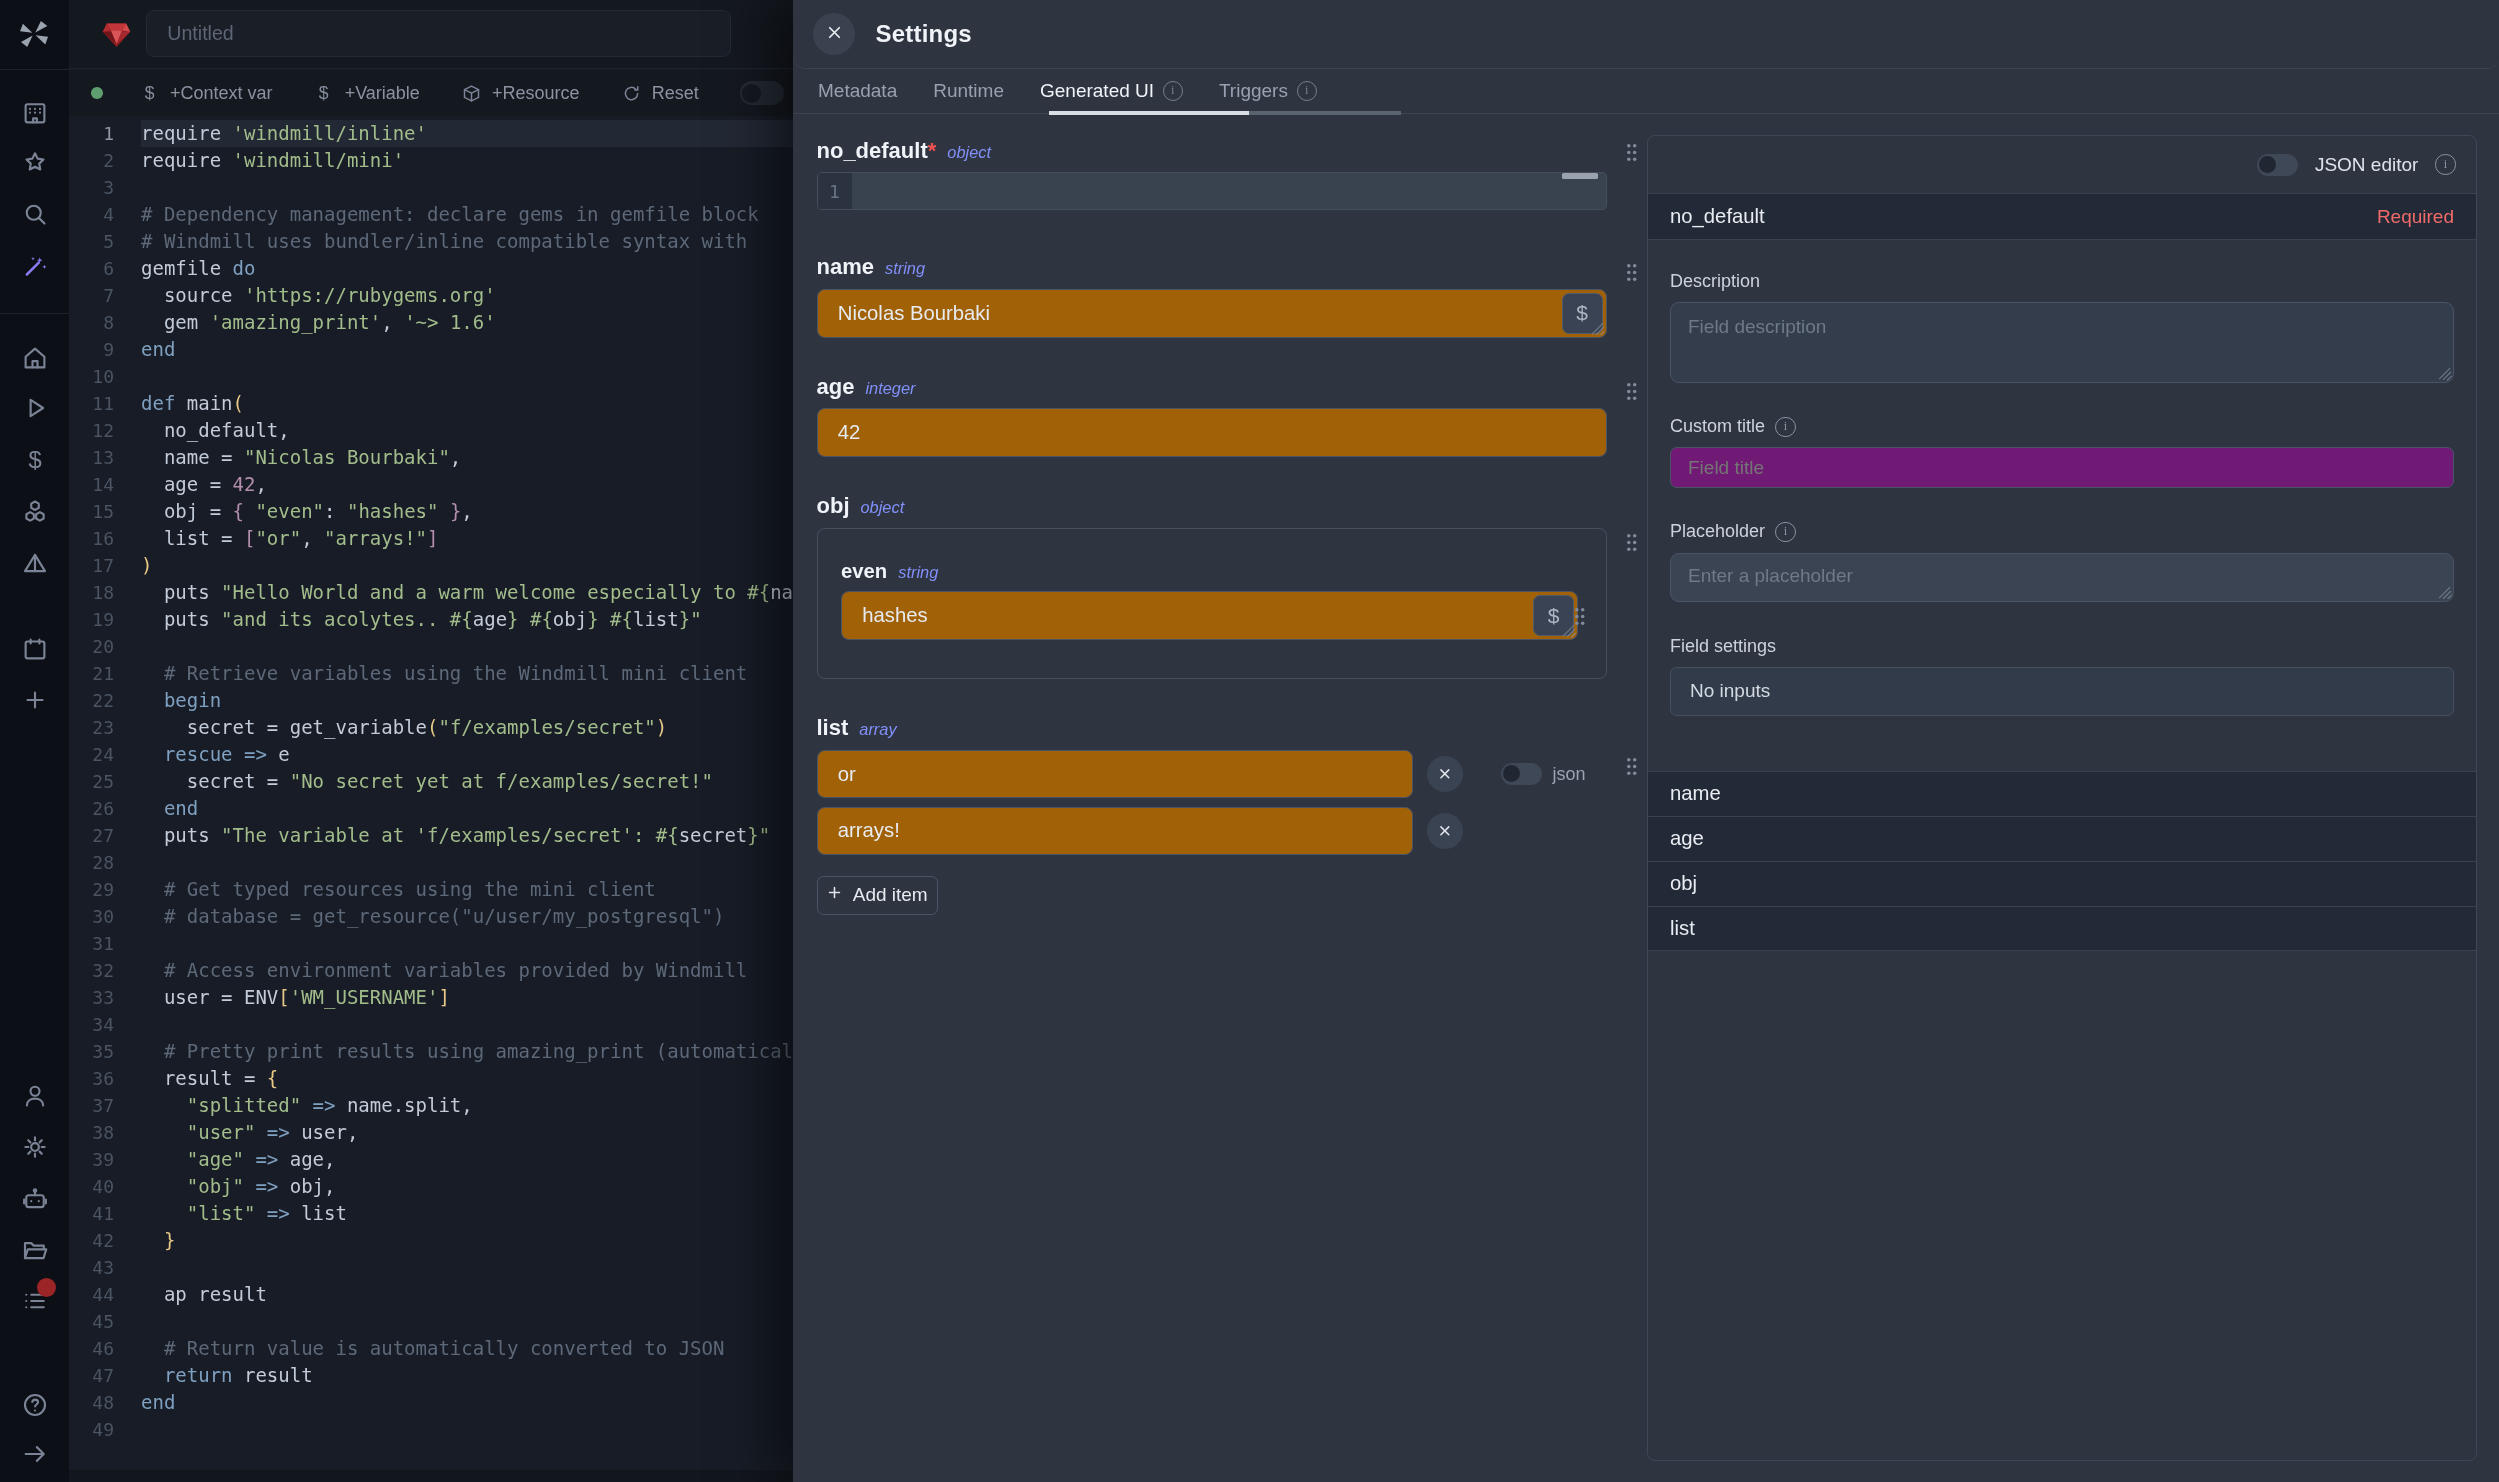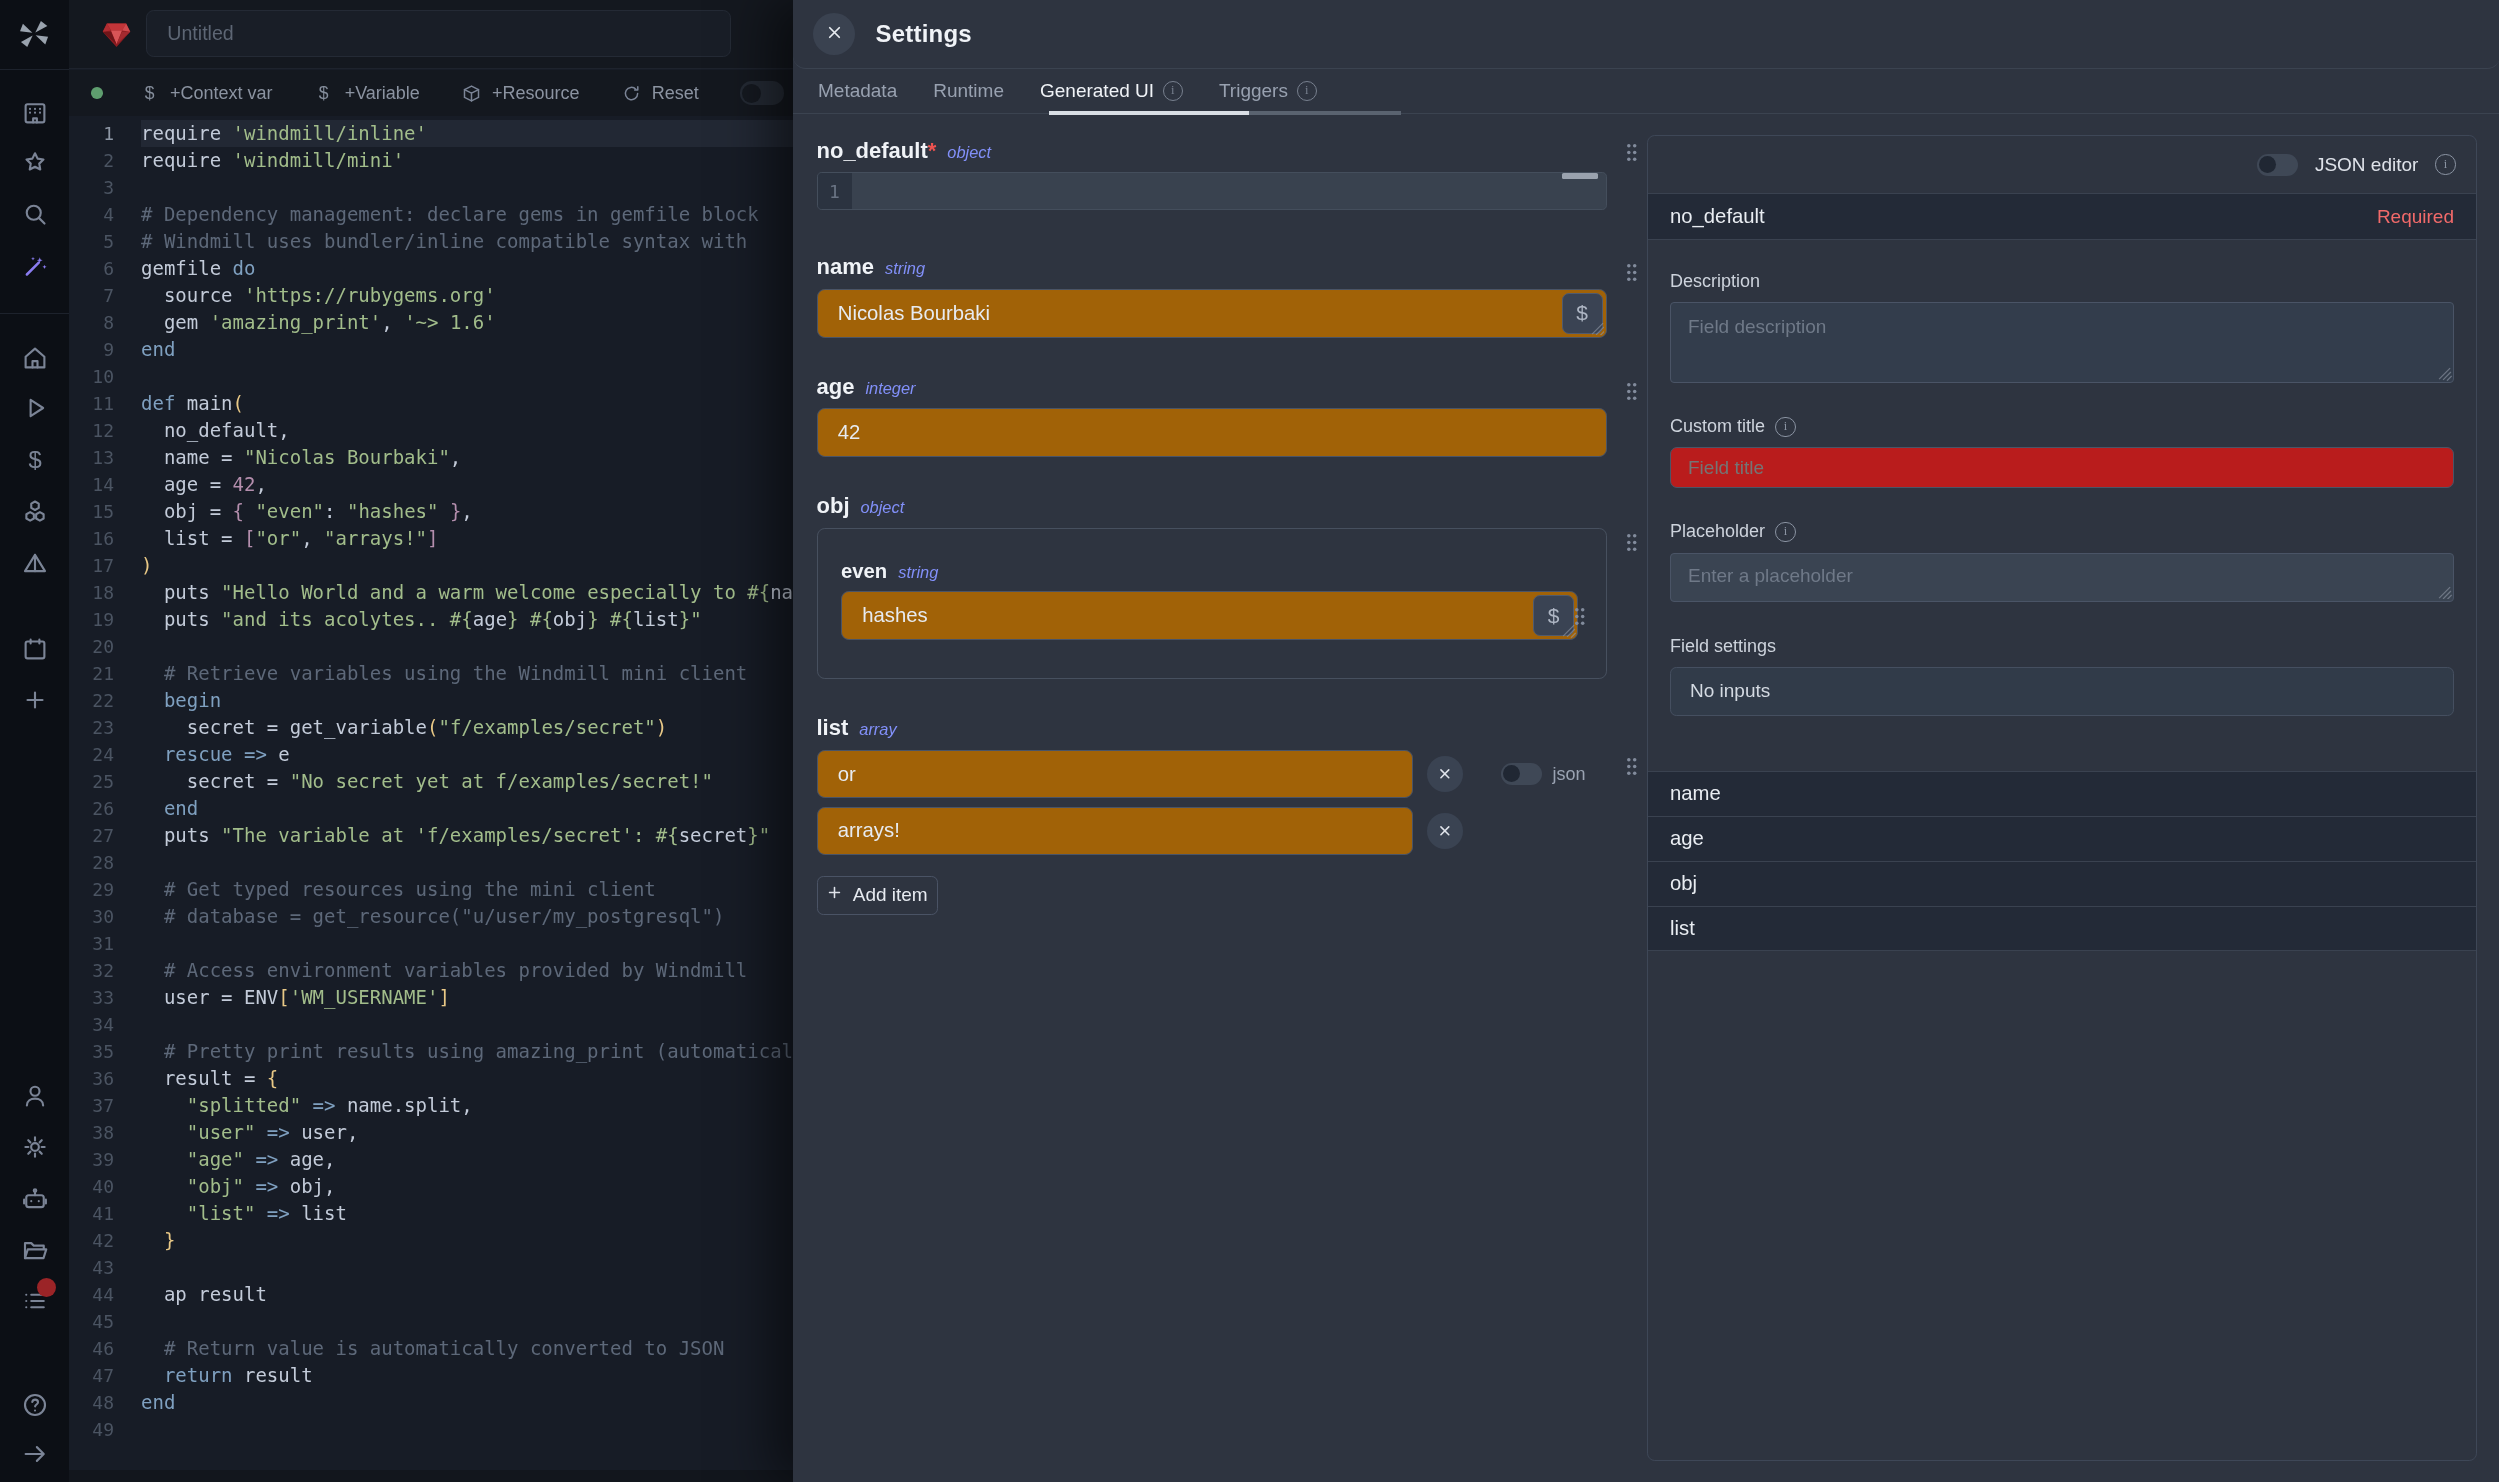--- a/index.html
+++ b/index.html
@@ -89,26 +89,26 @@
 
   
   .inspector { position:absolute; left:854px; top:135px; width:830px; height:1326px; background:#2e3440; border:0.8px solid #3e4757; border-radius:7.8px; overflow:hidden; }
   .insp-top { height:57px; display:flex; align-items:center; justify-content:flex-end; gap:17px; padding-right:20.3px; }
   .insp-label { font-size:19px; color:#dfe3ea; }
   .insp-header { height:47px; background:#232a37; border-top:0.8px solid #3a4250; border-bottom:0.8px solid #3a4250; display:flex; align-items:center; justify-content:space-between; padding:0 22px; cursor:pointer; }
   .insp-header .fname { font-size:20.3px; color:#e9edf2; }
   .req-badge { font-size:19px; color:#f26a6a; }
   .insp-body { padding:31px 22px 33px 22px; }
   .lab { font-size:18px; color:#cdd3dc; display:flex; align-items:center; gap:10.2px; margin-bottom:10.2px; }
-  .area { width:100%; background:#333d4c; border:0.8px solid #4a5466; border-radius:4px; color:#e7ebf1; font-size:19px; padding:12.5px 17px; outline:none; resize:none; font-family:"Liberation Sans", sans-serif; position:relative; display:block; }
+  .area { width:100%; background:#333d4c; border:0.8px solid #4a5466; border-radius:9px; color:#e7ebf1; font-size:19px; padding:12.5px 17px; outline:none; resize:none; font-family:"Liberation Sans", sans-serif; position:relative; display:block; }
   .area::placeholder, .text-input::placeholder, .name-input::placeholder { color:#6f7988; }
   .area.h-desc { height:81px; margin-bottom:0; }
   .wrap-rel { position:relative; }
   .mb42 { margin-bottom:33px; } .mb44 { margin-bottom:34px; }
-  .insp-input { width:100%; height:41px; background:#b91c1c; border:0.8px solid #4a5466; border-radius:7px; color:#e7ebf1; font-size:19px; padding:0 17px; outline:none; font-family:"Liberation Sans", sans-serif; }
+  .insp-input { width:100%; height:41px; background:#701a75; border:0.8px solid #4a5466; border-radius:7px; color:#e7ebf1; font-size:19px; padding:0 17px; outline:none; font-family:"Liberation Sans", sans-serif; }
   .area.h-ph { height:49px; background:#3a4452; padding-top:11px; }
   .no-inputs-box { width:100%; height:49px; background:#313b49; border:0.8px solid #454f60; border-radius:6.3px; display:flex; align-items:center; padding-left:19px; font-size:19px; color:#d4dae2; }
   .insp-rows { margin-top:22px; }
   .insp-row { height:45px; background:#232a37; border-top:0.8px solid #3a4250; display:flex; align-items:center; padding:0 22px; font-size:20.3px; color:#e9edf2; cursor:pointer; }
   .insp-row:last-child { border-bottom:0.8px solid #3a4250; }
 
   svg.stroke { fill:none; stroke:#7b8496; stroke-width:1.7; stroke-linecap:round; stroke-linejoin:round; }
 </style>
 </head>
 <body>

